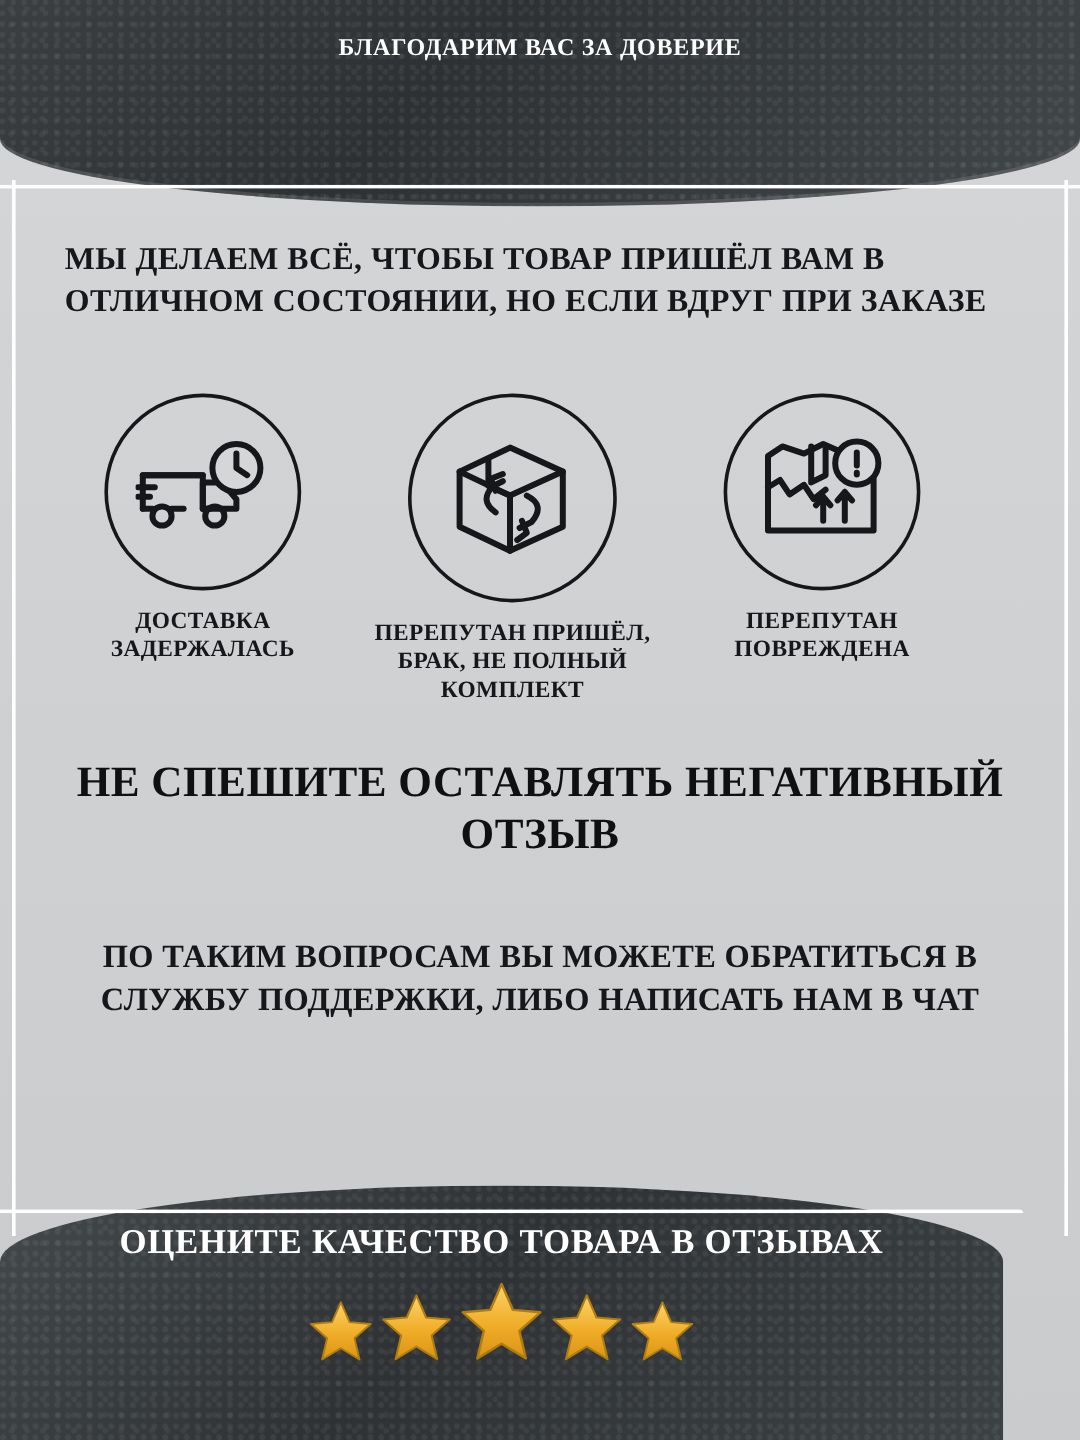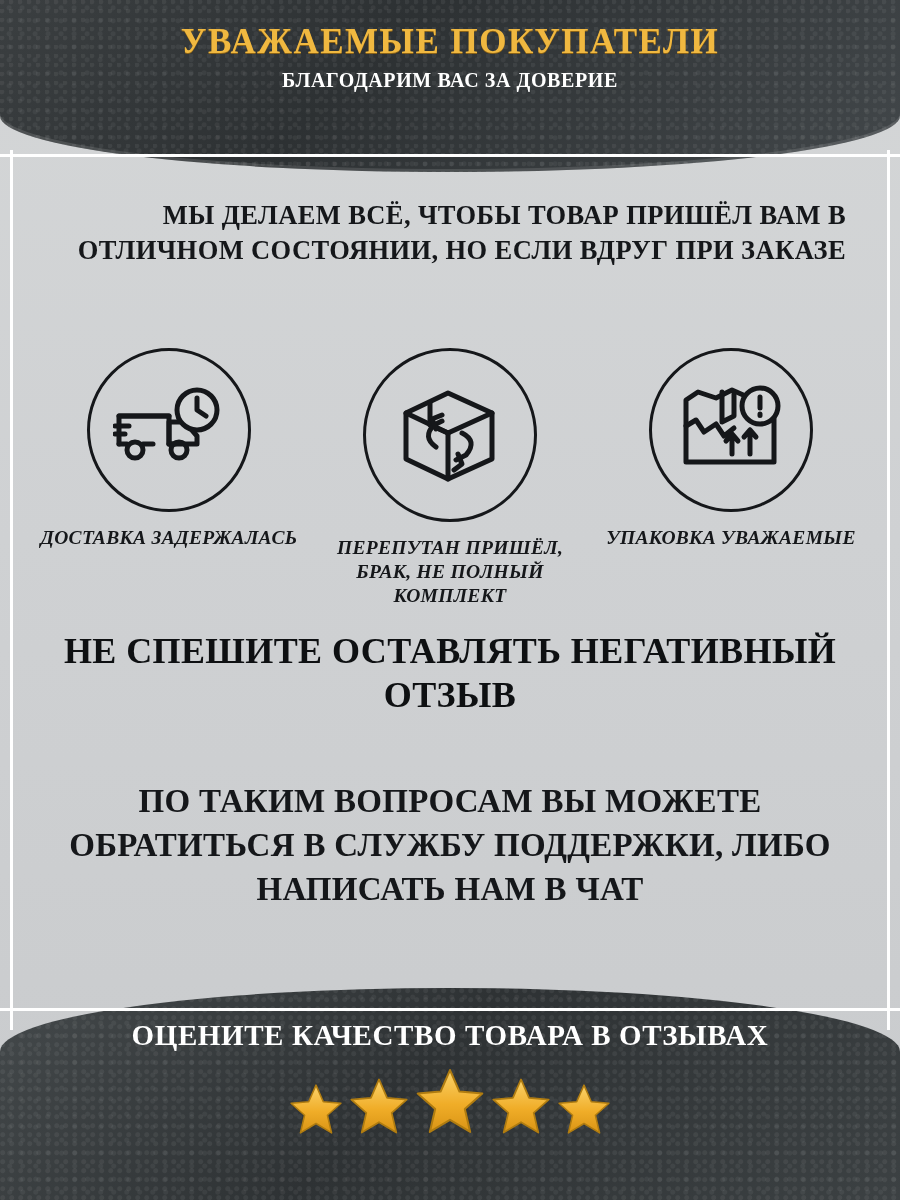--- a/index.html
+++ b/index.html
@@ -83,37 +83,36 @@
   }
   .frame-left { left: 10px; }
   .frame-right { right: 10px; }
 
   
   .intro {
     position: absolute;
     top: 198px;
     left: 54px;
     right: 54px;
-    text-align: right;
+    text-align: left;
     font-size: 26.5px;
     font-weight: bold;
     line-height: 1.32;
     letter-spacing: 0.4px;
     color: #15171a;
   }
 
   .icons-row {
     position: absolute;
-    top: 348px;
+    top: 328px;
     left: 40px;
     right: 40px;
     display: flex;
-    justify-content: space-between;
+    justify-content: flex-start;
     align-items: flex-start;
-    font-style: italic;
   }
   .icon-block {
     width: 258px;
     text-align: center;
   }
   .icon-circle {
     width: 158px;
     height: 158px;
     margin: 0 auto;
     border: 3px solid #15171a;
@@ -148,33 +147,33 @@
     letter-spacing: 0.4px;
     color: #0e1012;
   }
 
   .support {
     position: absolute;
     top: 780px;
     left: 46px;
     right: 46px;
     text-align: center;
-    font-size: 33px;
+    font-size: 27px;
     font-weight: bold;
     line-height: 1.33;
     letter-spacing: 0.3px;
     color: #15171a;
   }
 
   
   .footer {
     position: absolute;
     left: 0;
     bottom: 0;
-    width: 900px;
+    width: 836px;
     height: 212px;
     background:
       radial-gradient(circle at 30% 30%, rgba(255,255,255,0.06) 0 2px, rgba(0,0,0,0) 3px),
       radial-gradient(circle at 75% 70%, rgba(255,255,255,0.05) 0 2px, rgba(0,0,0,0) 3px),
       linear-gradient(135deg, #44494b 0%, #2e3234 45%, #3c4143 100%);
     background-size: 9px 9px, 13px 13px, 100% 100%;
     border-radius: 50% 50% 0 0 / 30% 30% 0 0;
   }
   .footer::before {
     content: "";
@@ -211,21 +210,20 @@
     display: block;
   }
 </style>
 </head>
 <body>
 
 <div class="card">
 
   <div class="header">
     <div class="header-inner">
-      <div class="header-title">УВАЖАЕМЫЕ ПОКУПАТЕЛИ</div>
       <div class="header-sub">БЛАГОДАРИМ ВАС ЗА ДОВЕРИЕ</div>
     </div>
   </div>
 
   <div class="frame-left"></div>
   <div class="frame-right"></div>
 
   <div class="intro">МЫ ДЕЛАЕМ ВСЁ, ЧТОБЫ ТОВАР ПРИШЁЛ ВАМ В ОТЛИЧНОМ СОСТОЯНИИ, НО ЕСЛИ ВДРУГ ПРИ ЗАКАЗЕ</div>
 
   <div class="icons-row">
@@ -284,21 +282,21 @@
           <path d="M46 14 L46 44 L58 38 L58 16"></path>
 
           <path d="M56 76 V56 M56 56 l-6 7 M56 56 l6 7"></path>
           <path d="M74 76 V52 M74 52 l-6 7 M74 52 l6 7"></path>
 
           <circle cx="84" cy="28" r="18" fill="#d4d6d7"></circle>
           <path d="M84 19 v11"></path>
           <path d="M84 36 v1.5"></path>
         </svg>
       </div>
-      <div class="icon-caption">УПАКОВКА УВАЖАЕМЫЕ</div>
+      <div class="icon-caption">ПЕРЕПУТАН ПОВРЕЖДЕНА</div>
     </div>
 
   </div>
 
   <div class="headline">НЕ СПЕШИТЕ ОСТАВЛЯТЬ НЕГАТИВНЫЙ ОТЗЫВ</div>
 
   <div class="support">ПО ТАКИМ ВОПРОСАМ ВЫ МОЖЕТЕ ОБРАТИТЬСЯ В СЛУЖБУ ПОДДЕРЖКИ, ЛИБО НАПИСАТЬ НАМ В ЧАТ</div>
 
   <div class="footer">
     <div class="footer-inner">

